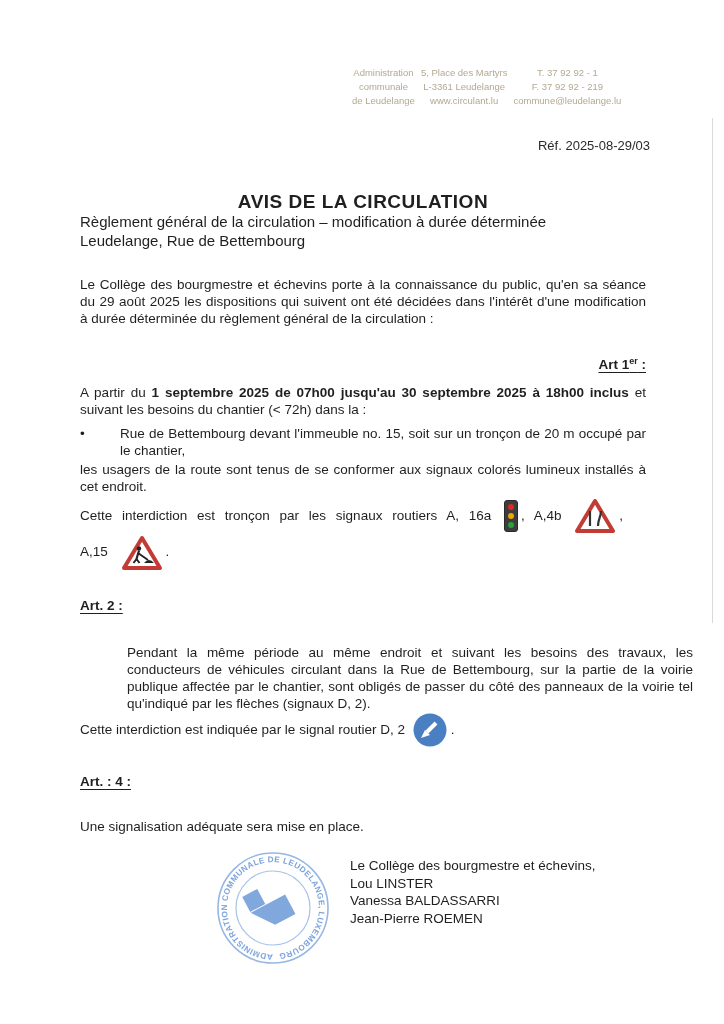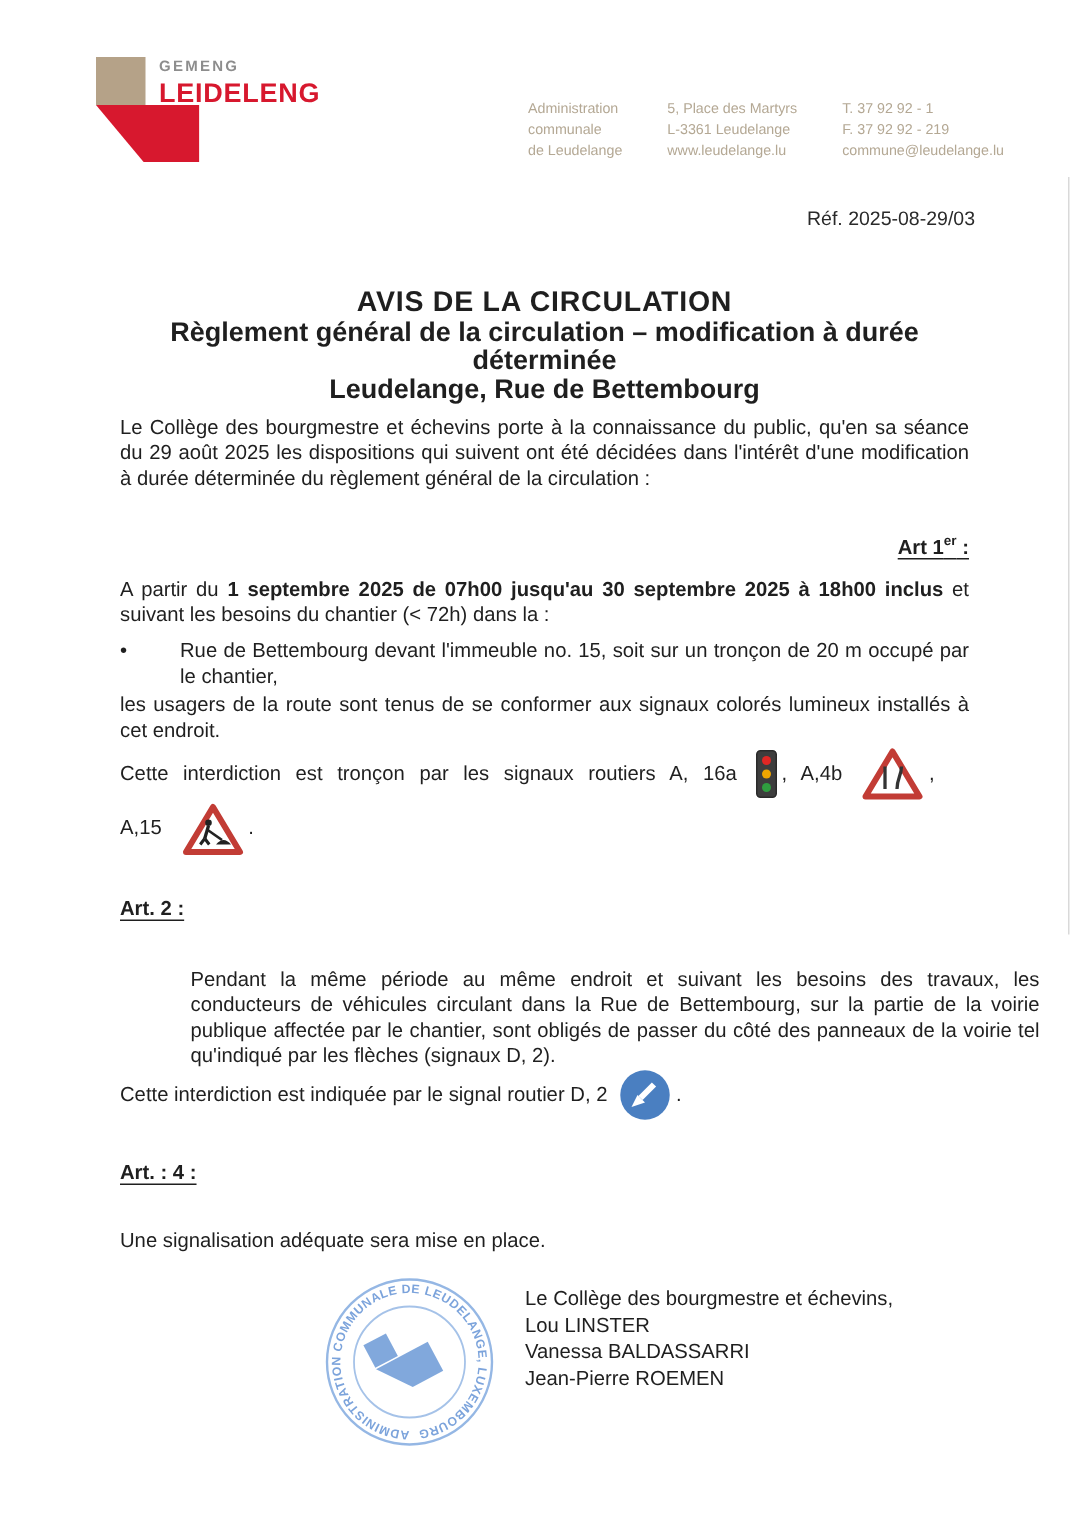--- a/index.html
+++ b/index.html
@@ -12,31 +12,31 @@
   
   .logo { position:absolute; left:64px; top:38px; width:220px; height:75px; }
   .logo-square { position:absolute; left:0; top:0; width:33px; height:32px; background:#b5a288; }
   .logo-flag { position:absolute; left:0; top:32px; width:69px; height:38px; background:#d7182e;
                clip-path:polygon(0 0,100% 0,100% 100%,46% 100%); }
   .logo-text { position:absolute; left:42px; top:1px; }
   .logo-gemeng { font-size:10px; font-weight:bold; letter-spacing:1.5px; color:#8d8d8d; }
   .logo-leideleng { font-size:18px; font-weight:bold; letter-spacing:.5px; color:#d7182e; margin-top:2px; }
 
   
-  .contact { position:absolute; left:352px; top:66px; display:flex; gap:30px;
-             font-size:9.5px; line-height:14px; color:#b4a894; }
+  .contact { position:absolute; left:352px; top:66px; display:flex; gap:6px;
+             font-size:9.5px; line-height:14px; color:#b4a894;text-align:center; }
   .contact .col { white-space:nowrap; }
 
   .ref { position:absolute; left:80px; top:138px; width:570px; text-align:right; font-size:13px; color:#2a2a2a; }
 
   .content { position:absolute; left:80px; top:0; width:566px; font-size:13.5px; line-height:17px; }
   .abs { position:absolute; left:0; width:566px; }
 
   .doc-title { top:193px; text-align:center; font-size:19px; font-weight:bold; letter-spacing:.5px; }
-  .doc-subtitle { top:212px; text-align:center; font-size:18px; font-weight:bold; line-height:19px; }
+  .doc-subtitle { top:212px; font-size:15px; font-weight:normal; line-height:19px; }
 
   .para { text-align:justify; }
   .t-intro { top:276px; }
   .h-art { font-weight:bold; text-decoration:underline; text-underline-offset:3px; }
   .h-art1 { top:356px;text-align:right; }
   .t-period { top:384px; }
   .t-bullet { top:425px; padding-left:40px; text-indent:-40px; }
   .bullet-mark { display:inline-block; width:40px; text-indent:0; }
   .t-usagers { top:461px; }
   .t-signs { top:498px; line-height:36px; word-spacing:6px; }
@@ -55,39 +55,31 @@
   b { font-weight:bold; }
   sup { font-size:9px; vertical-align:super; line-height:0; }
 </style>
 </head>
 <body>
 
 <div class="page">
 
   <div class="scan-edge"></div>
 
-  <div class="logo">
-    <div class="logo-square"></div>
-    <div class="logo-flag"></div>
-    <div class="logo-text">
-      <div class="logo-gemeng">GEMENG</div>
-      <div class="logo-leideleng">LEIDELENG</div>
-    </div>
-  </div>
 
   <div class="contact">
     <div class="col">
       <div>Administration</div>
       <div>communale</div>
       <div>de Leudelange</div>
     </div>
     <div class="col">
       <div>5, Place des Martyrs</div>
       <div>L-3361 Leudelange</div>
-      <div>www.leudelange.lu</div>
+      <div>www.circulant.lu</div>
     </div>
     <div class="col">
       <div>T. 37 92 92 - 1</div>
       <div>F. 37 92 92 - 219</div>
       <div>commune@leudelange.lu</div>
     </div>
   </div>
 
   <div class="ref">Réf. 2025-08-29/03</div>
 

